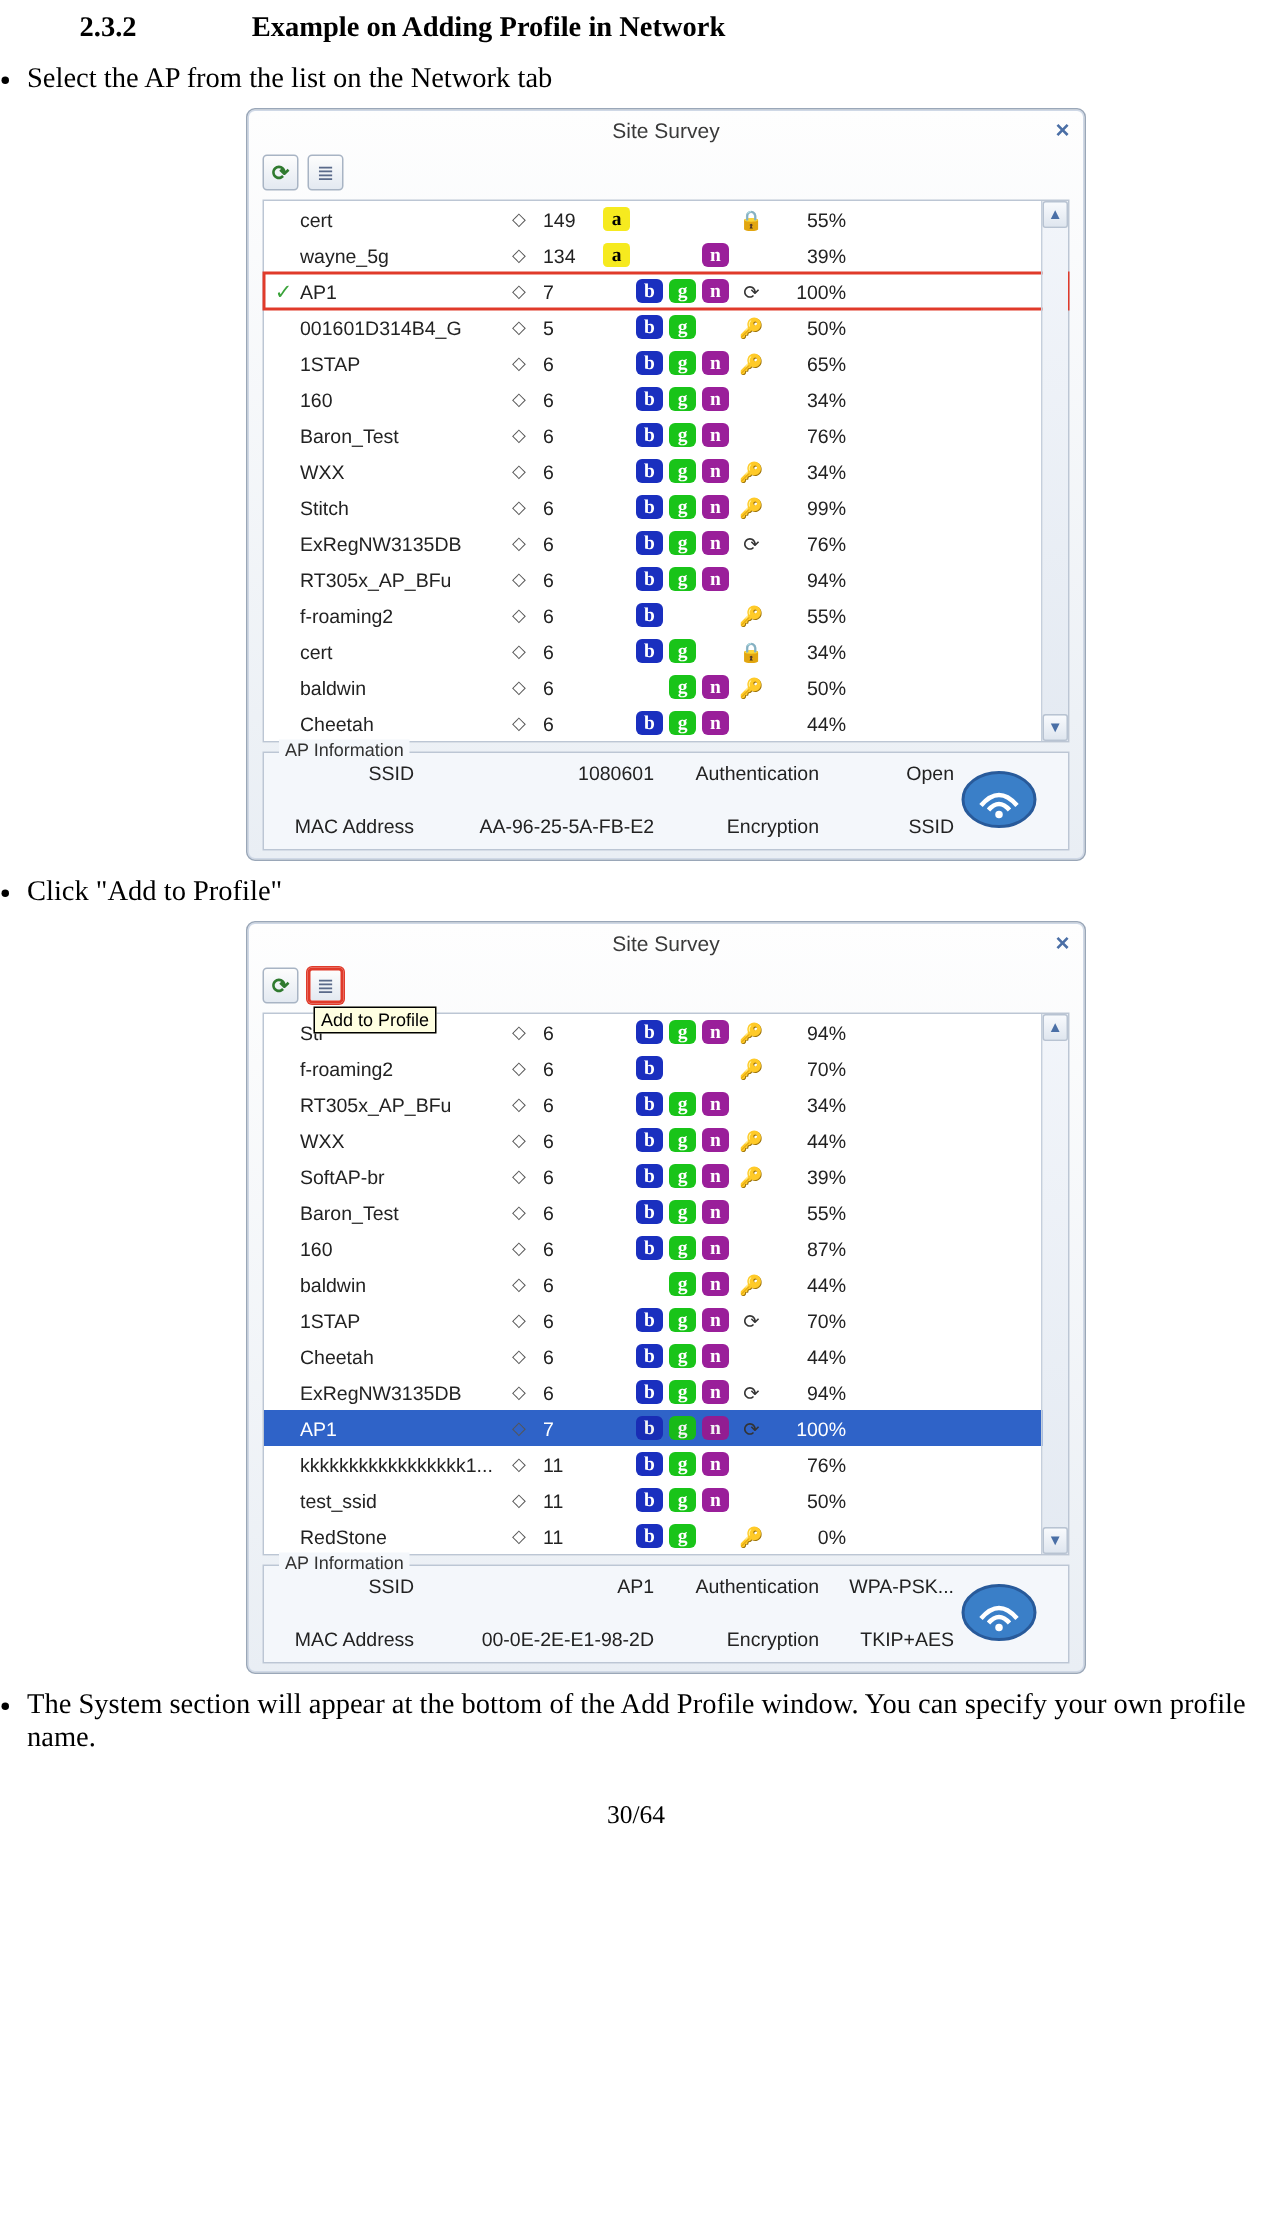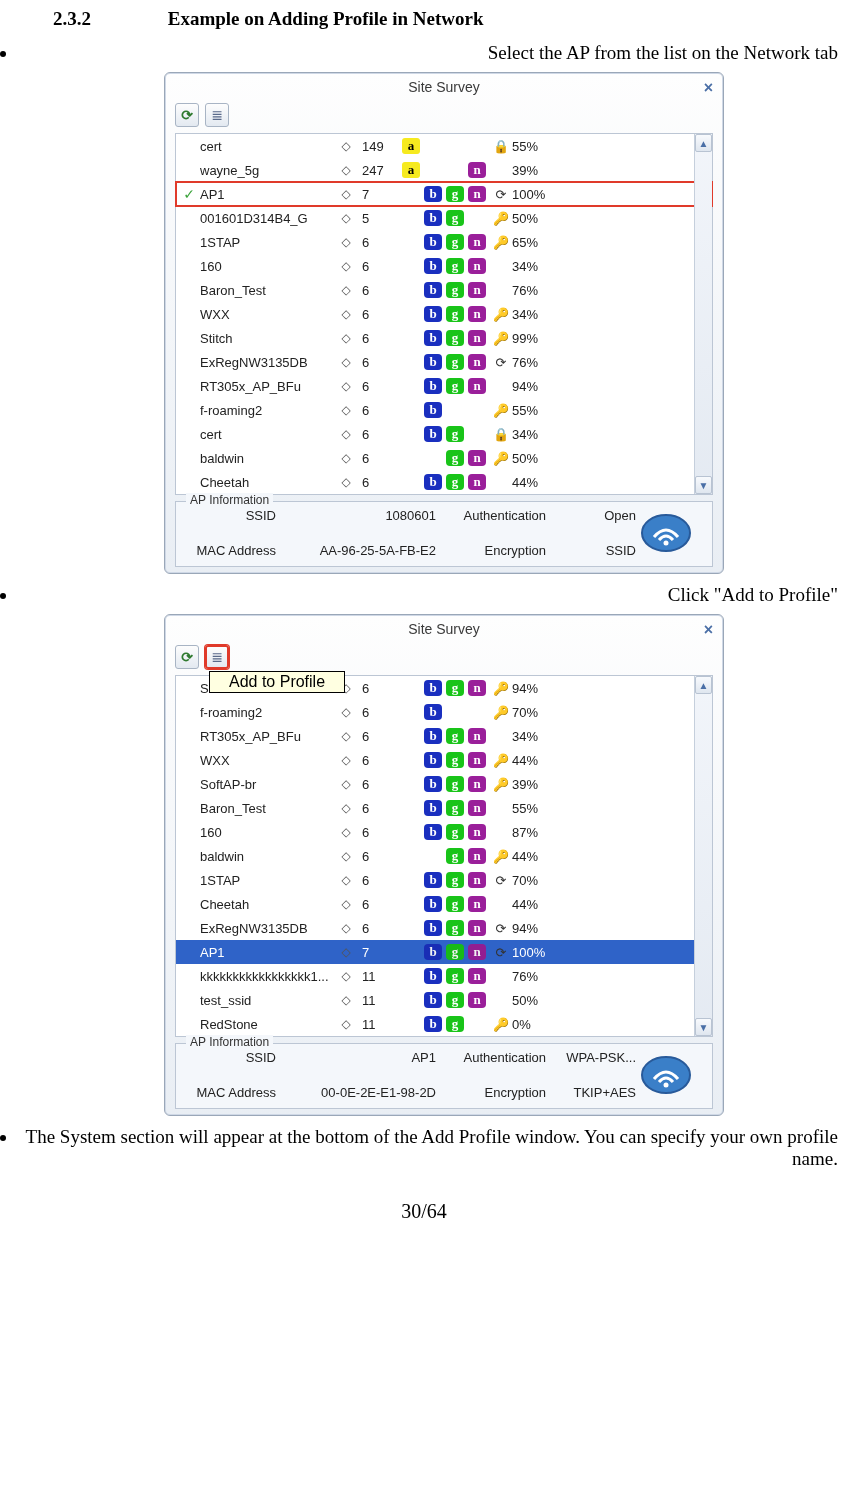--- a/index.html
+++ b/index.html
@@ -7,21 +7,21 @@
     font-family: "Times New Roman", serif;
     font-size: 19px;
     margin: 0;
     padding: 8px 10px;
     background: #fff;
     color: #000;
     width: 848px;
   }
   .section-heading { font-weight: bold; font-size: 19px; margin: 0 0 12px 0; }
   .section-heading .sec-num { display: inline-block; width: 110px; margin-left: 43px; }
-  ul.doc-list { margin: 0 0 8px 8px; padding: 0; text-align: right; }
+  ul.doc-list { margin: 0 0 8px 8px; padding: 0; }
   ul.doc-list > li { margin: 0 0 6px 0; }
   .screenshot-wrap { text-align: center; margin: 4px 0 10px 0; }
 
   
   .ss-window {
     display: inline-block;
     text-align: left;
     font-family: Tahoma, Arial, sans-serif;
     font-size: 13px;
     color: #000;
@@ -64,21 +64,21 @@
     font-size: 13px;
     color: #222;
   }
   .ss-row.selected-red { outline: 2px solid #e03a2a; outline-offset: -1px; }
   .ss-row.selected-blue { background: #2f63c8; color: #fff; }
   .ss-row.selected-blue .badge { filter: brightness(0.95); }
   .ss-row .chk { color: #3aa33a; font-size: 14px; text-align: center; }
   .ss-row .ssid { white-space: nowrap; overflow: hidden; text-overflow: ellipsis; }
   .ss-row .sort { color: #555; font-size: 12px; text-align: center; }
   .ss-row .chan { padding-left: 2px; }
-  .ss-row .sig { padding-right: 6px; }
+  .ss-row .sig { text-align: right; padding-right: 6px; }
   .badge {
     display: inline-flex; align-items: center; justify-content: center;
     width: 18px; height: 16px; border-radius: 4px;
     font-family: Georgia, serif; font-size: 13px; font-weight: bold;
     color: #fff;
   }
   .badge-a { background: #f6ea1f; color: #000; border-radius: 3px; }
   .badge-b { background: #1a2fbf; }
   .badge-g { background: #19c419; }
   .badge-n { background: #9a1f9a; }
@@ -122,27 +122,27 @@
   .wifi-logo {
     grid-row: 1 / span 2; grid-column: 5;
     display: flex; align-items: center; justify-content: center;
   }
   .wifi-logo svg { width: 52px; height: 40px; }
 
   .tooltip {
     position: absolute;
     background: #ffffe1;
     border: 1px solid #000;
-    font-size: 16px;
-    padding: 1px 19px;
+    font-size: 12px;
+    padding: 1px 4px;
     white-space: nowrap;
     z-index: 5;
   }
 
-  .page-num { text-align: center; font-size: 20px; margin-top: 30px; }
+  .page-num { text-align: center; font-size: 17px; margin-top: 30px; }
 </style>
 </head>
 <body>
 
 <div class="section-heading">
   <span class="sec-num">2.3.2</span>
   <span>Example on Adding Profile in Network</span>
 </div>
 
 <ul class="doc-list">
@@ -173,21 +173,21 @@
           <span><span></span></span>
           <span><span></span></span>
           <span><span></span></span>
           <span class="mini-icon lock">🔒</span>
           <span class="sig">55%</span>
         </div>
         <div class="ss-row">
           <span class="chk"></span>
           <span class="ssid">wayne_5g</span>
           <span class="sort">◇</span>
-          <span class="chan">247</span>
+          <span class="chan">134</span>
           <span><span class="badge badge-a">a</span></span>
           <span><span></span></span>
           <span><span></span></span>
           <span><span class="badge badge-n">n</span></span>
           <span class="mini-icon"></span>
           <span class="sig">39%</span>
         </div>
         <div class="ss-row selected-red">
           <span class="chk">✓</span>
           <span class="ssid">AP1</span>

